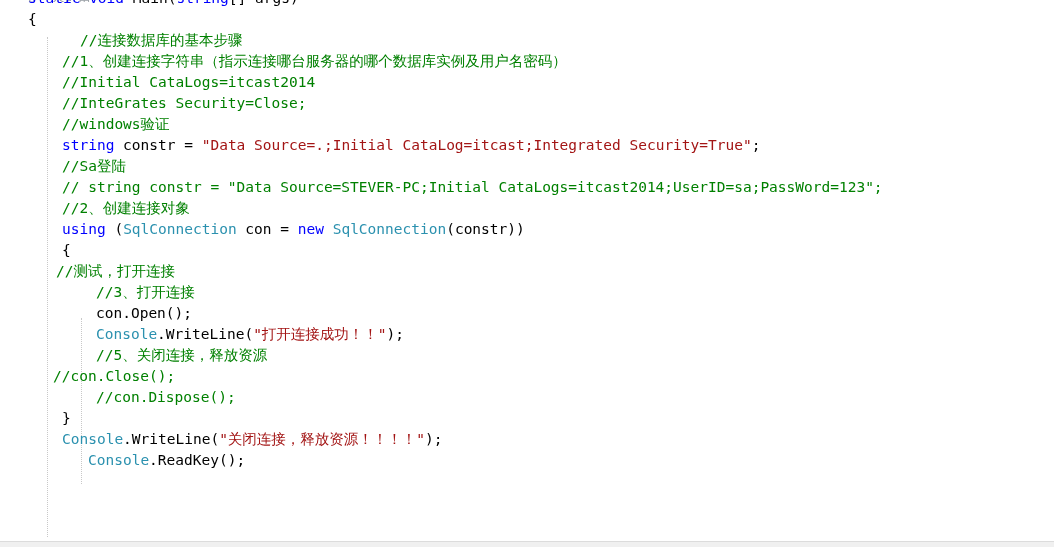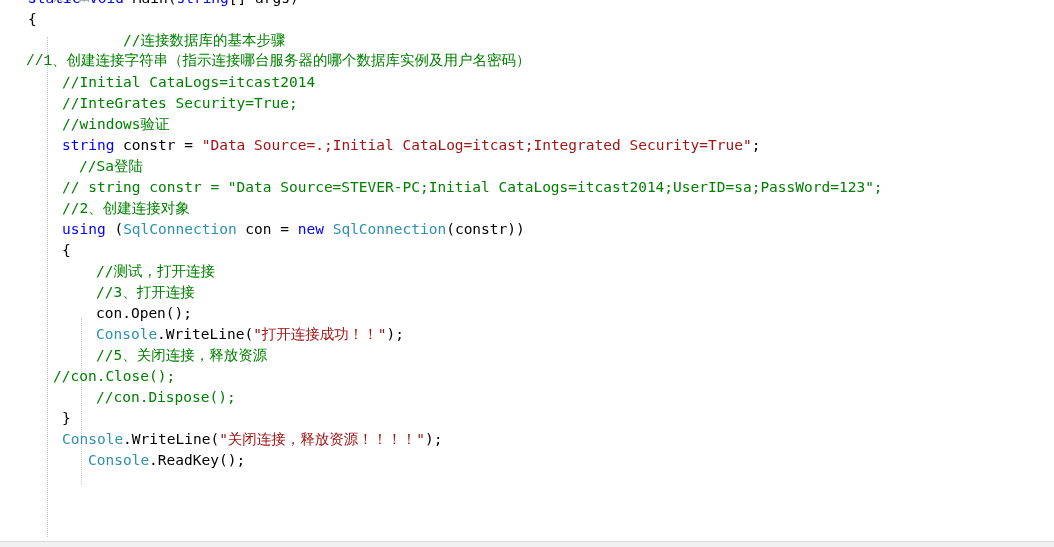--- a/index.html
+++ b/index.html
@@ -89,32 +89,32 @@
 <div id="editor">
 
   <div id="clipped-top">0  个引用</div>
 
   <div class="guide" id="guide-1"></div>
   <div class="guide" id="guide-2"></div>
 
   <div id="code-area">
       <div class="code-line" style="padding-left: 28px;"><span class="tok kw">static</span><span class="tok plain"> </span><span class="tok kw">void</span><span class="tok plain"> Main(</span><span class="tok kw">string</span><span class="tok plain">[] args)</span></div>
       <div class="code-line" style="padding-left: 28px;"><span class="tok plain">{</span></div>
-      <div class="code-line" style="padding-left: 80px; margin-left: 43px;"><span class="tok cmt">//连接数据库的基本步骤</span></div>
-      <div class="code-line" style="padding-left: 26px; font-family: Liberation Mono, monospace;"><span class="tok cmt">//1、创建连接字符串（指示连接哪台服务器的哪个数据库实例及用户名密码）</span></div>
+      <div class="code-line" style="padding-left: 80px;"><span class="tok cmt">//连接数据库的基本步骤</span></div>
+      <div class="code-line" style="padding-left: 62px;"><span class="tok cmt">//1、创建连接字符串（指示连接哪台服务器的哪个数据库实例及用户名密码）</span></div>
       <div class="code-line" style="padding-left: 62px;"><span class="tok cmt">//Initial CataLogs=itcast2014</span></div>
-      <div class="code-line" style="padding-left: 62px;"><span class="tok cmt">//InteGrates Security=True;</span></div>
+      <div class="code-line" style="padding-left: 62px;"><span class="tok cmt">//InteGrates Security=Close;</span></div>
       <div class="code-line" style="padding-left: 62px;"><span class="tok cmt">//windows验证</span></div>
       <div class="code-line" style="padding-left: 62px;"><span class="tok kw">string</span><span class="tok plain"> constr = </span><span class="tok str">"Data Source=.;Initial CataLog=itcast;Integrated Security=True"</span><span class="tok plain">;</span></div>
-      <div class="code-line" style="padding-left: 62px; margin-left: 17px;"><span class="tok cmt">//Sa登陆</span></div>
+      <div class="code-line" style="padding-left: 62px;"><span class="tok cmt">//Sa登陆</span></div>
       <div class="code-line" style="padding-left: 62px;"><span class="tok cmt">// string constr = "Data Source=STEVER-PC;Initial CataLogs=itcast2014;UserID=sa;PassWord=123";</span></div>
       <div class="code-line" style="padding-left: 62px;"><span class="tok cmt">//2、创建连接对象</span></div>
       <div class="code-line" style="padding-left: 62px;"><span class="tok kw">using</span><span class="tok plain"> (</span><span class="tok type">SqlConnection</span><span class="tok plain"> con = </span><span class="tok kw">new</span><span class="tok plain"> </span><span class="tok type">SqlConnection</span><span class="tok plain">(constr))</span></div>
       <div class="code-line" style="padding-left: 62px;"><span class="tok plain">{</span></div>
-      <div class="code-line" style="padding-left: 96px;"><span class="tok cmt">//测试，打开连接</span></div>
+      <div class="code-line" style="padding-left: 56px;"><span class="tok cmt">//测试，打开连接</span></div>
       <div class="code-line" style="padding-left: 96px;"><span class="tok cmt">//3、打开连接</span></div>
       <div class="code-line" style="padding-left: 96px;"><span class="tok plain">con.Open();</span></div>
       <div class="code-line" style="padding-left: 96px;"><span class="tok type">Console</span><span class="tok plain">.WriteLine(</span><span class="tok str">"打开连接成功！！"</span><span class="tok plain">);</span></div>
       <div class="code-line" style="padding-left: 96px;"><span class="tok cmt">//5、关闭连接，释放资源</span></div>
       <div class="code-line" style="padding-left: 53px;"><span class="tok cmt">//con.Close();</span></div>
       <div class="code-line" style="padding-left: 96px;"><span class="tok cmt">//con.Dispose();</span></div>
       <div class="code-line" style="padding-left: 62px;"><span class="tok plain">}</span></div>
       <div class="code-line" style="padding-left: 62px;"><span class="tok type">Console</span><span class="tok plain">.WriteLine(</span><span class="tok str">"关闭连接，释放资源！！！！"</span><span class="tok plain">);</span></div>
       <div class="code-line" style="padding-left: 88px;"><span class="tok type">Console</span><span class="tok plain">.ReadKey();</span></div>
     </div>

